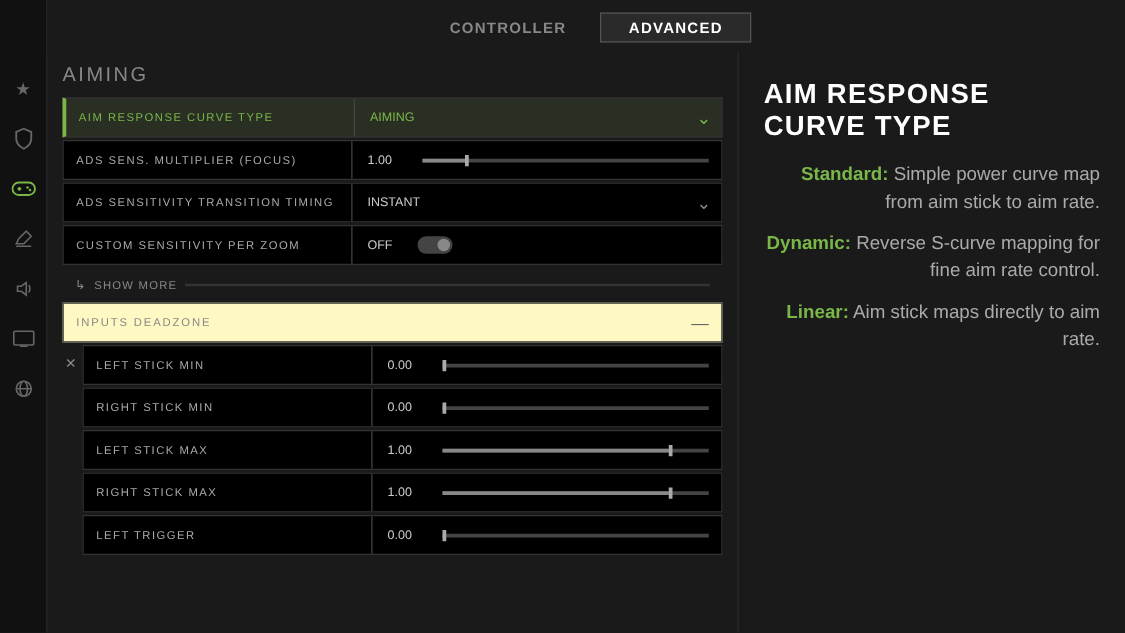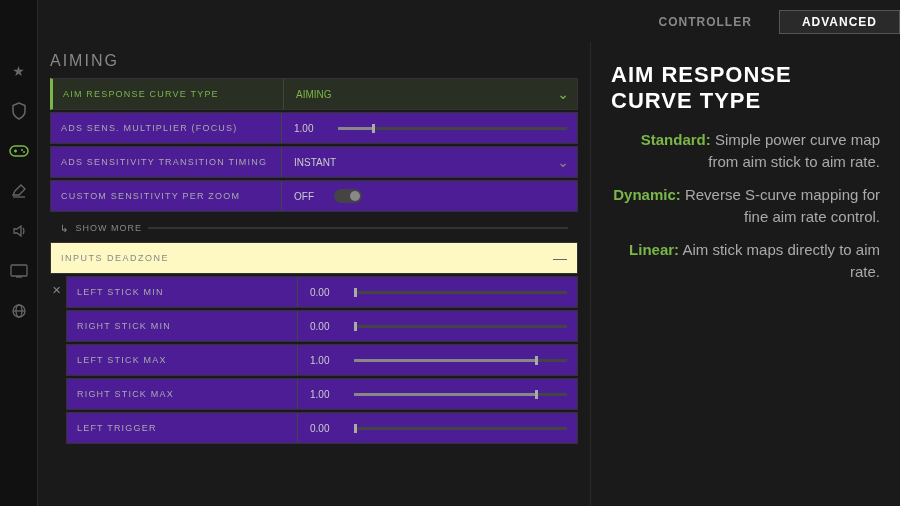--- a/index.html
+++ b/index.html
@@ -50,21 +50,21 @@
       right: 0;
       bottom: 0;
       display: flex;
       flex-direction: column;
     }
 
     
     .top-nav {
       display: flex;
       align-items: center;
-      justify-content: flex-end;
+      justify-content: center;
       gap: 4px;
       padding: 10px 0 8px;
       background: #1a1a1a;
     }
     .nav-tab {
       padding: 4px 22px;
       font-size: 12px;
       letter-spacing: 1px;
       font-weight: bold;
       cursor: pointer;
@@ -96,21 +96,21 @@
       font-size: 16px;
       letter-spacing: 2px;
       color: #888;
       margin-bottom: 8px;
       text-transform: uppercase;
     }
 
     .setting-row {
       display: flex;
       align-items: center;
-      background: #4c1d95;
+      background: #000000;
       border: 1px solid #333;
       margin-bottom: 2px;
       height: 32px;
       position: relative;
     }
     .setting-row.highlighted {
       border-left: 3px solid #7ab648;
       background: #2a2f24;
     }
     .setting-row.highlighted .setting-name {

